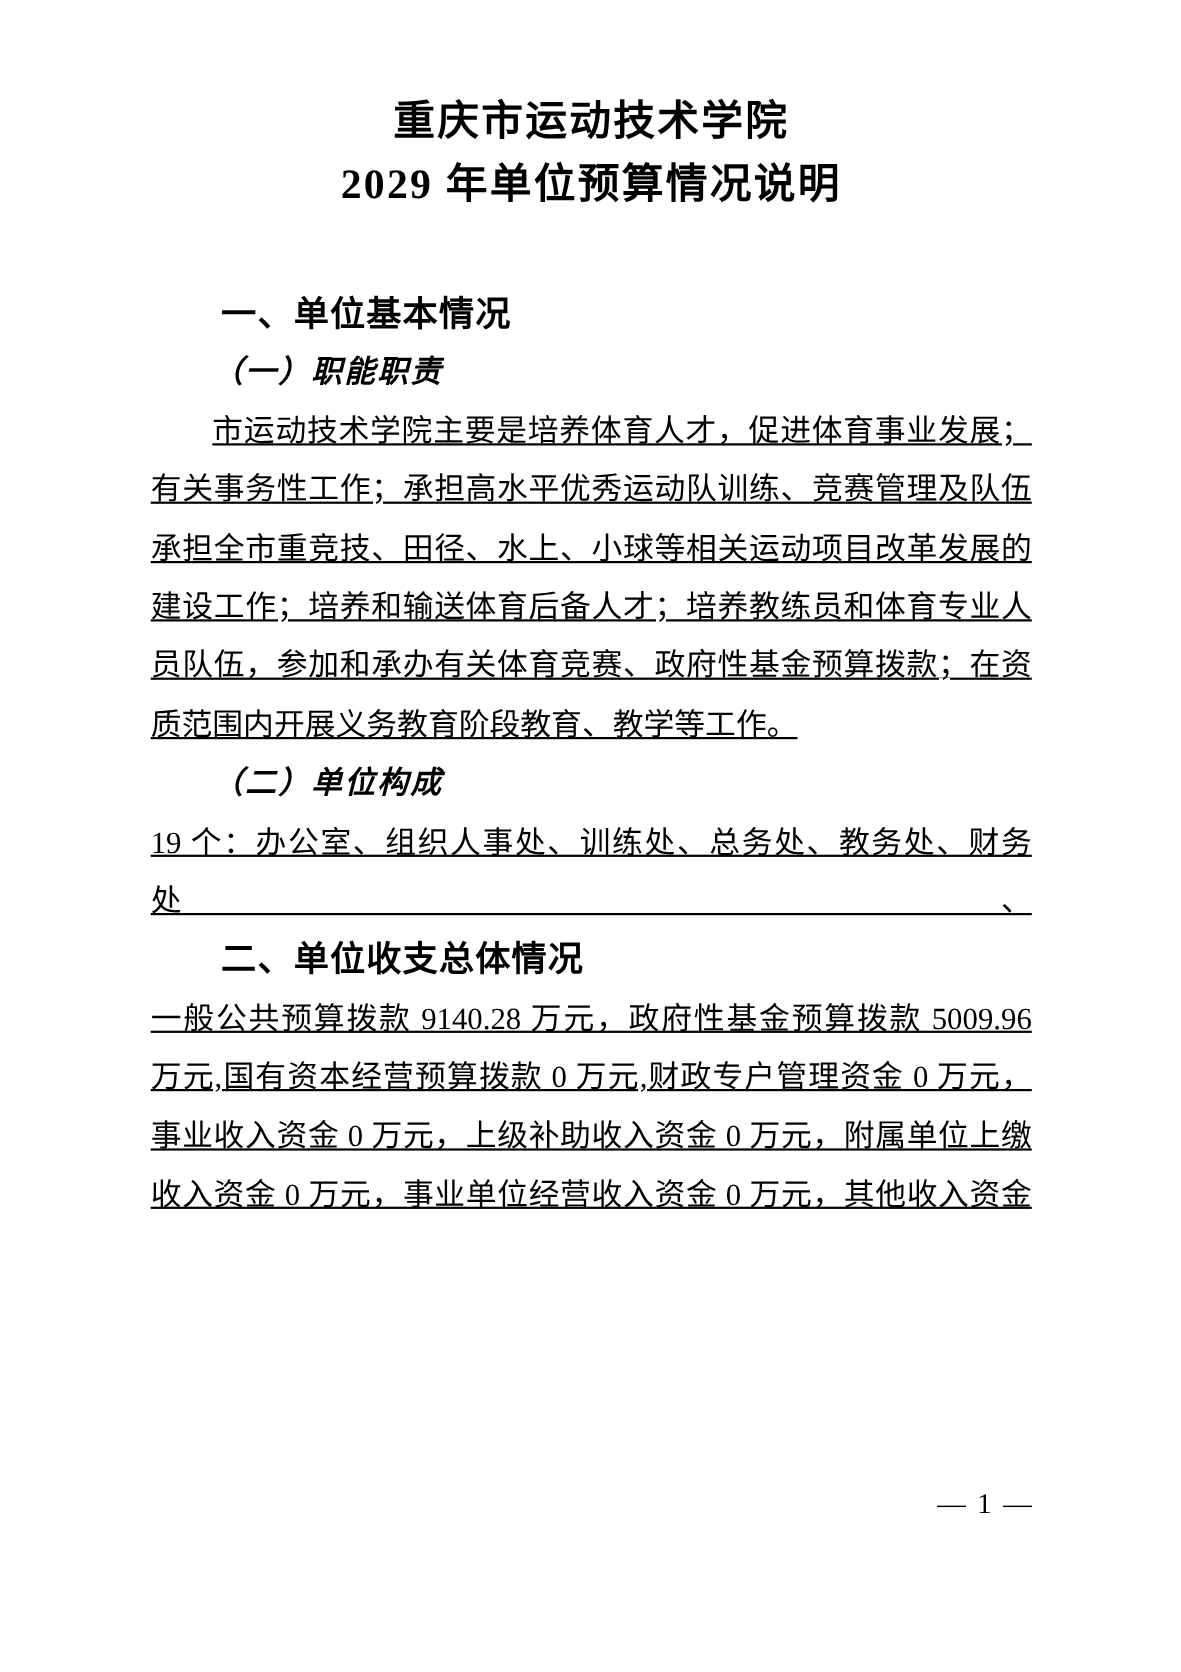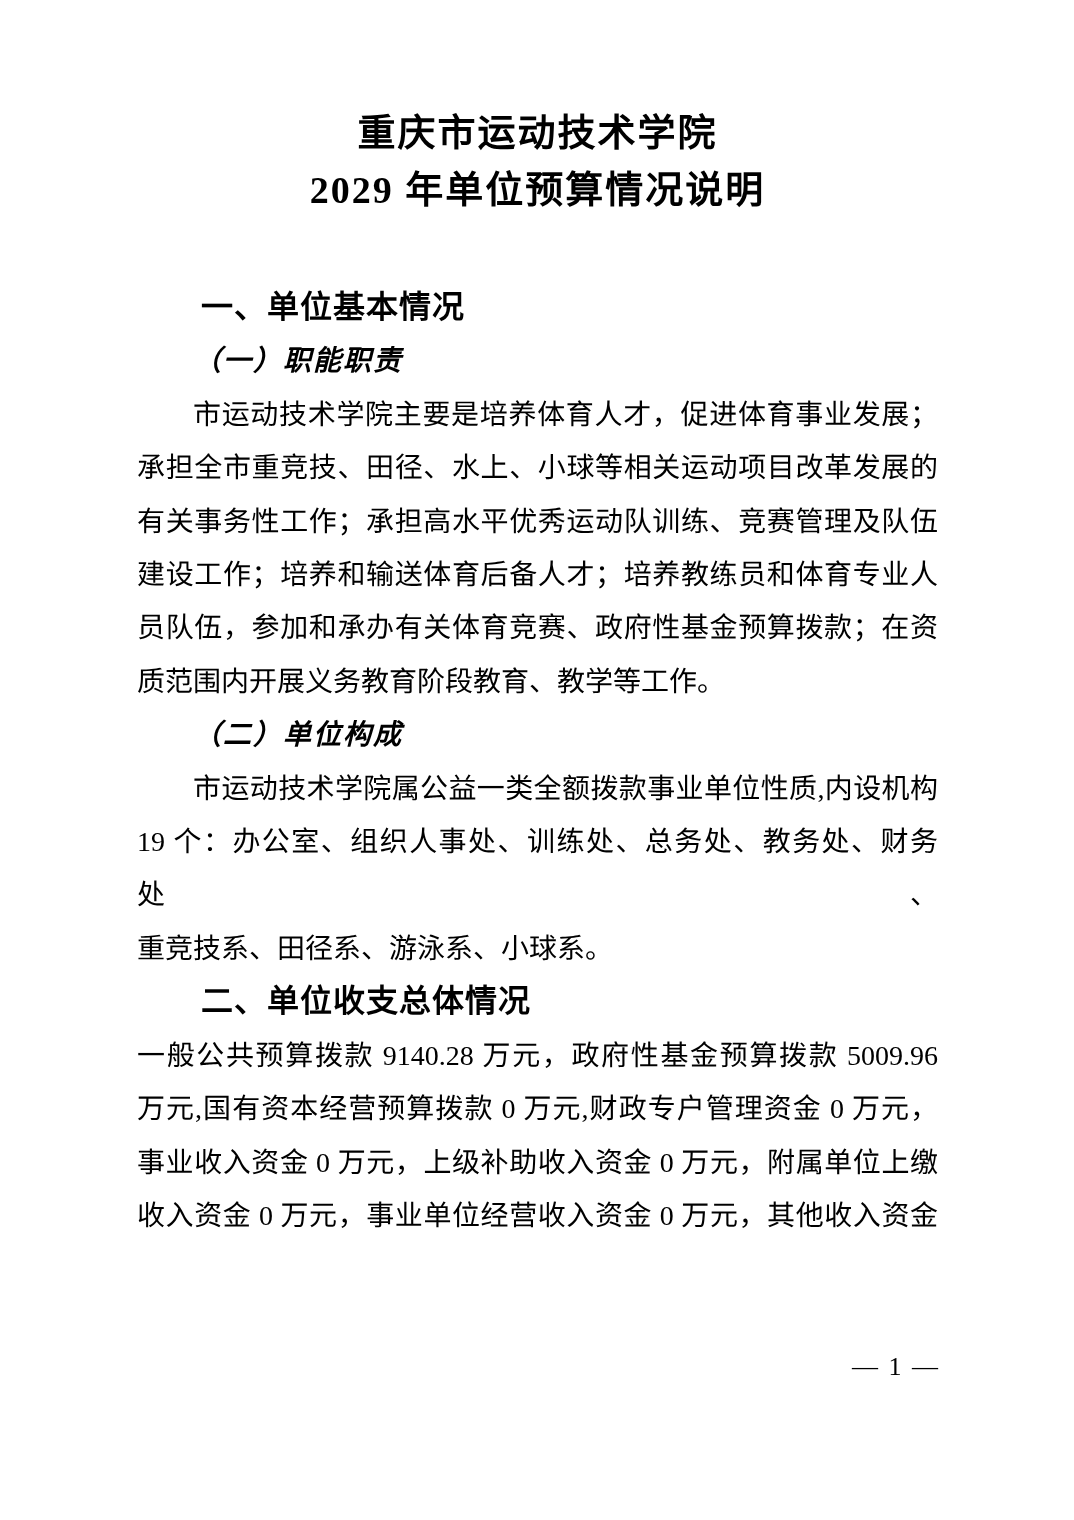--- a/index.html
+++ b/index.html
@@ -8,21 +8,21 @@
     background: #ffffff;
   }
   .page {
     position: relative;
     width: 1074px;
     height: 1520px;
     margin: 0 auto;
     background: #ffffff;
     color: #000000;
     box-sizing: border-box;
-    padding: 105px 136px 0 137px;
+    padding: 83px 136px 0 137px;
     overflow: hidden;
     font-family: "Liberation Serif", "DejaVu Serif", serif;
   }
   .doc-title {
     text-align: center;
     font-family: "Liberation Serif", "DejaVu Serif", serif;
     font-weight: bold;
     font-size: 38px;
     line-height: 57px;
     letter-spacing: 2px;
@@ -40,21 +40,21 @@
     letter-spacing: 1px;
   }
   .heading2 {
     font-family: "Liberation Serif", "DejaVu Serif", serif;
     font-weight: bold;
     font-size: 28px;
     text-indent: 2em;
     letter-spacing: 2px;
     font-style: italic;
   }
-  .para { margin: 0; }
+  .para { margin: 0; text-decoration: underline; }
   .line {
     text-align: justify;
     text-align-last: justify;
     text-justify: inter-character;
   }
   .line.indent { text-indent: 2em; }
   .line.last { text-align-last: left; }
   .bold-lead { font-weight: bold; }
   .page-number {
     position: absolute;
@@ -72,31 +72,29 @@
   <div class="doc-title">
     <div>重庆市运动技术学院</div>
     <div>2029 年单位预算情况说明</div>
   </div>
 
   <div class="content">
       <div class="heading1">一、单位基本情况</div>
       <div class="heading2">（一）职能职责</div>
       <div class="para">
         <div class="line indent">市运动技术学院主要是培养体育人才，促进体育事业发展；</div>
+        <div class="line">有关事务性工作；承担高水平优秀运动队训练、竞赛管理及队伍</div>
         <div class="line">承担全市重竞技、田径、水上、小球等相关运动项目改革发展的</div>
-        <div class="line">有关事务性工作；承担高水平优秀运动队训练、竞赛管理及队伍</div>
         <div class="line">建设工作；培养和输送体育后备人才；培养教练员和体育专业人</div>
         <div class="line">员队伍，参加和承办有关体育竞赛、政府性基金预算拨款；在资</div>
         <div class="line last">质范围内开展义务教育阶段教育、教学等工作。</div>
       </div>
       <div class="heading2">（二）单位构成</div>
       <div class="para">
-        <div class="line indent">市运动技术学院属公益一类全额拨款事业单位性质,内设机构</div>
         <div class="line">19 个：办公室、组织人事处、训练处、总务处、教务处、财务处、</div>
-        <div class="line last">重竞技系、田径系、游泳系、小球系。</div>
       </div>
       <div class="heading1">二、单位收支总体情况</div>
       <div class="para">
         <div class="line">一般公共预算拨款 9140.28 万元，政府性基金预算拨款 5009.96</div>
         <div class="line">万元,国有资本经营预算拨款 0 万元,财政专户管理资金 0 万元，</div>
         <div class="line">事业收入资金 0 万元，上级补助收入资金 0 万元，附属单位上缴</div>
         <div class="line">收入资金 0 万元，事业单位经营收入资金 0 万元，其他收入资金</div>
       </div>
     </div>
 

